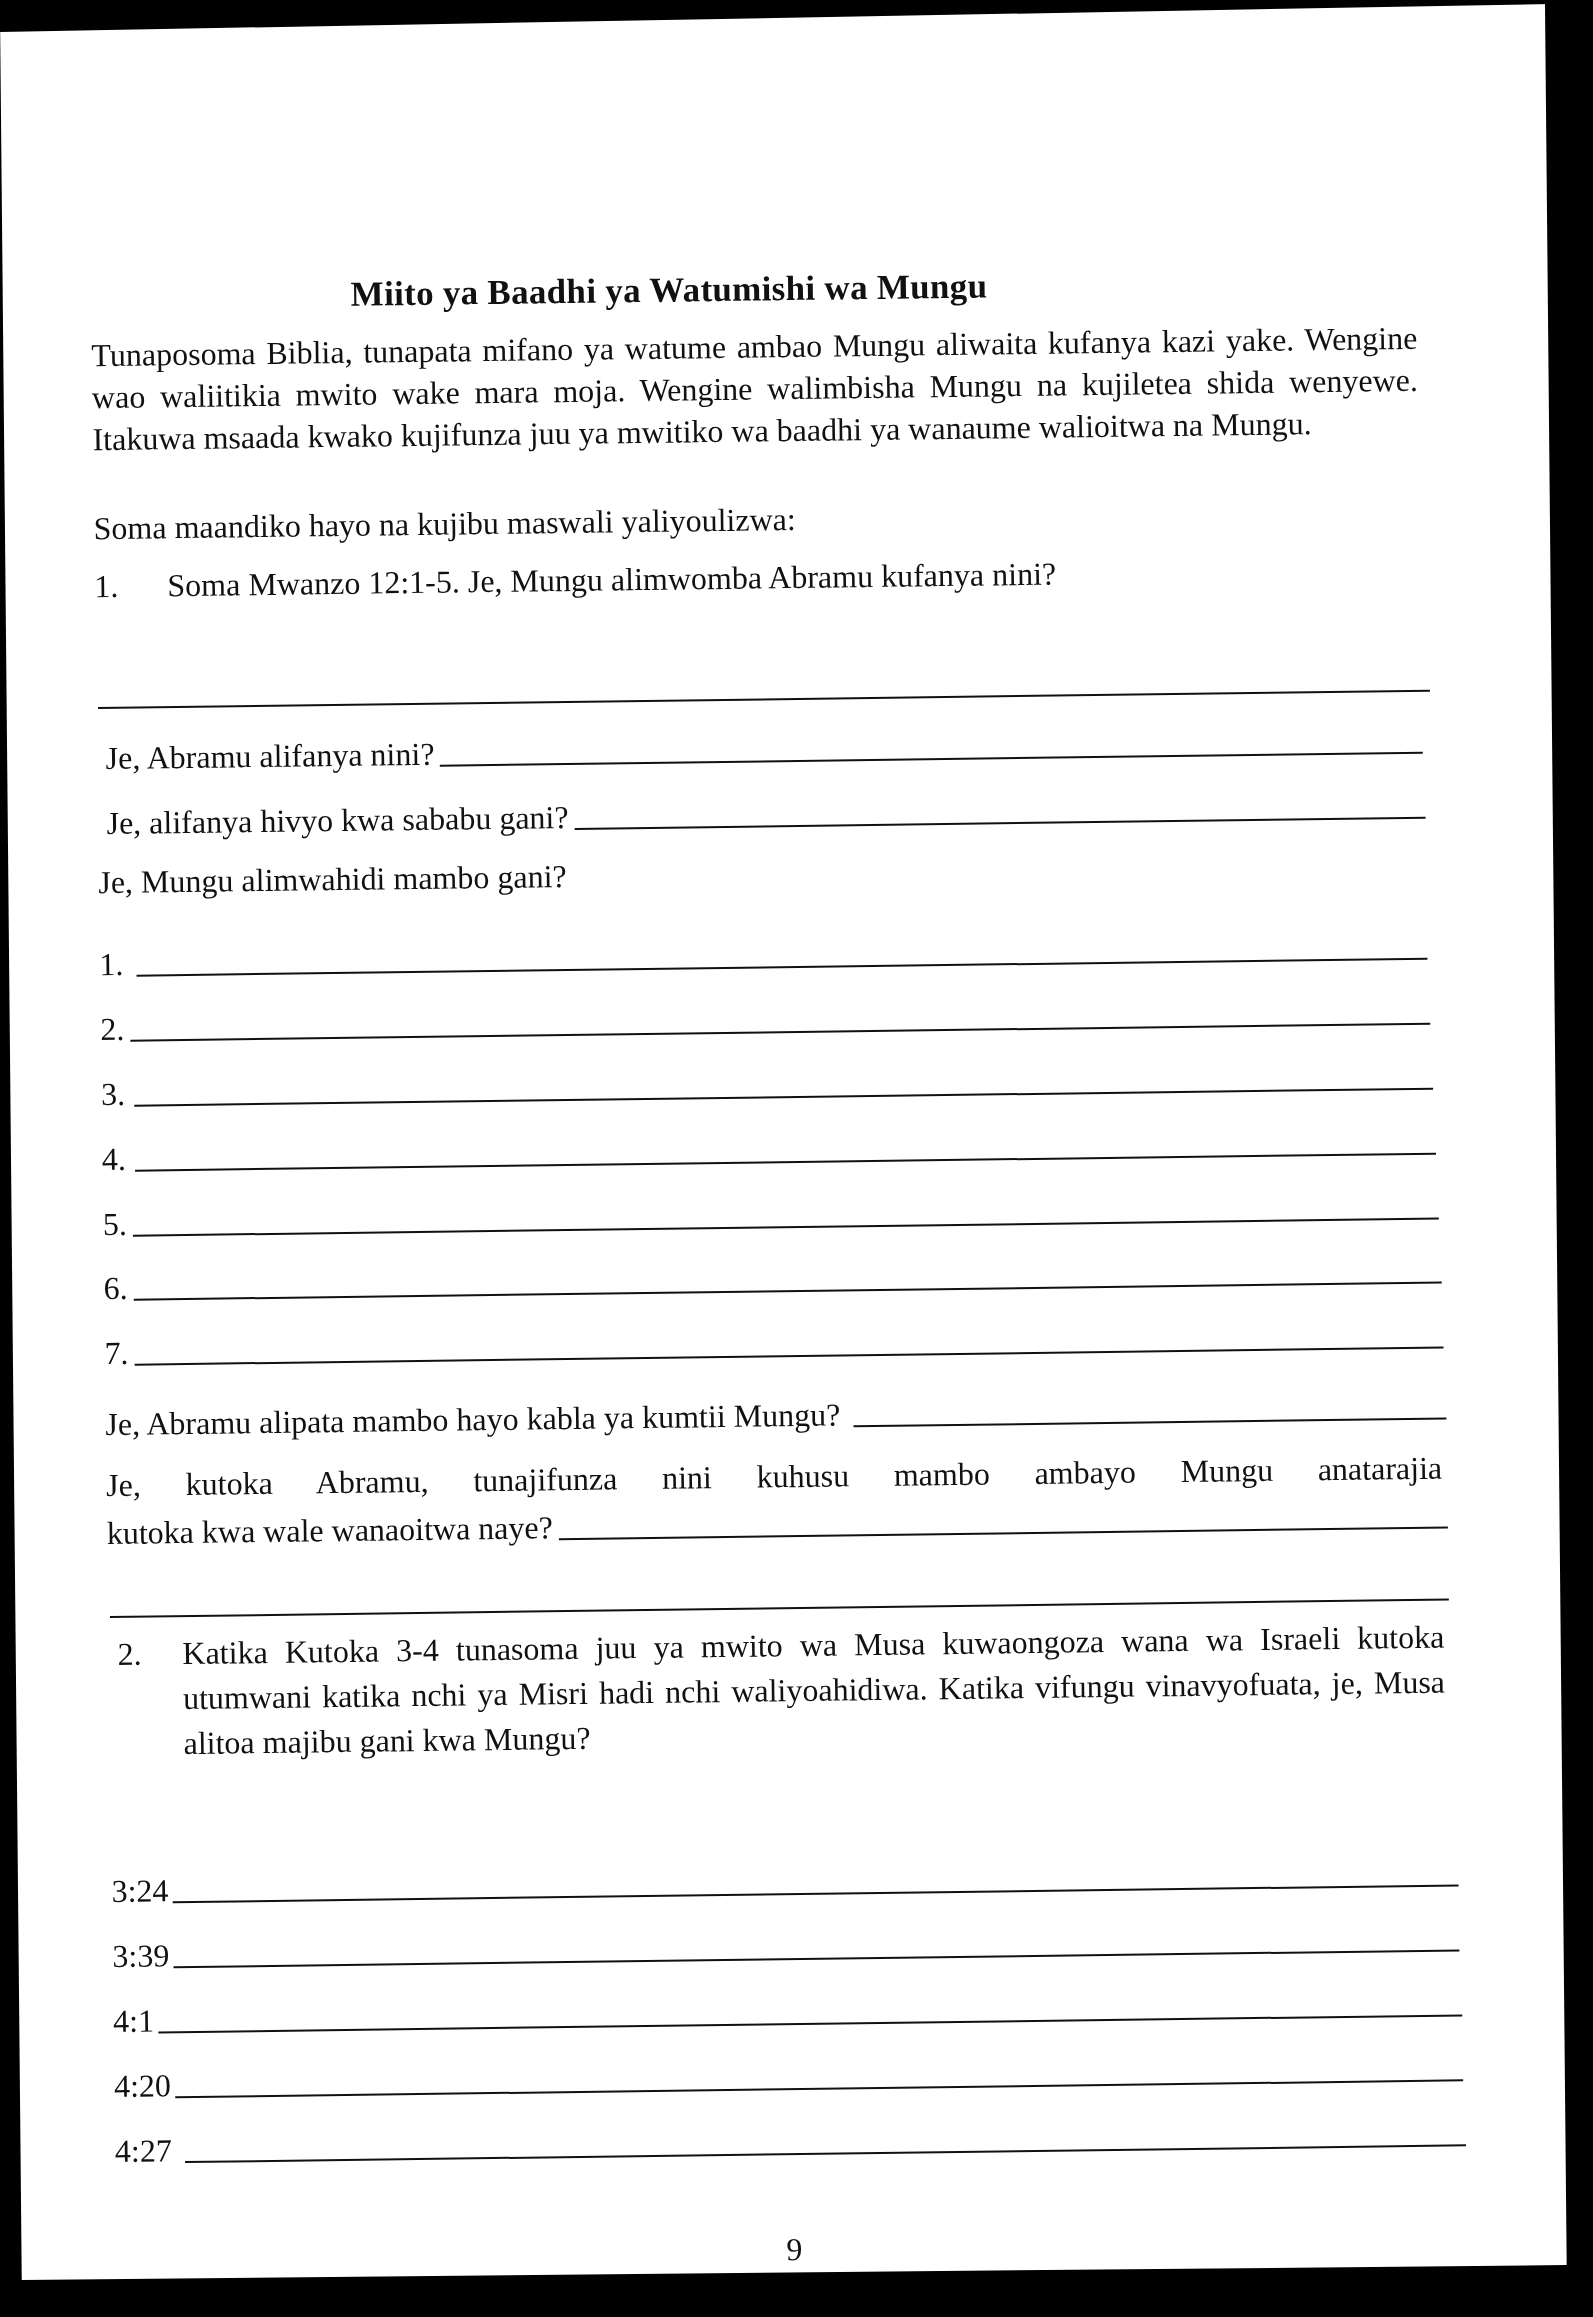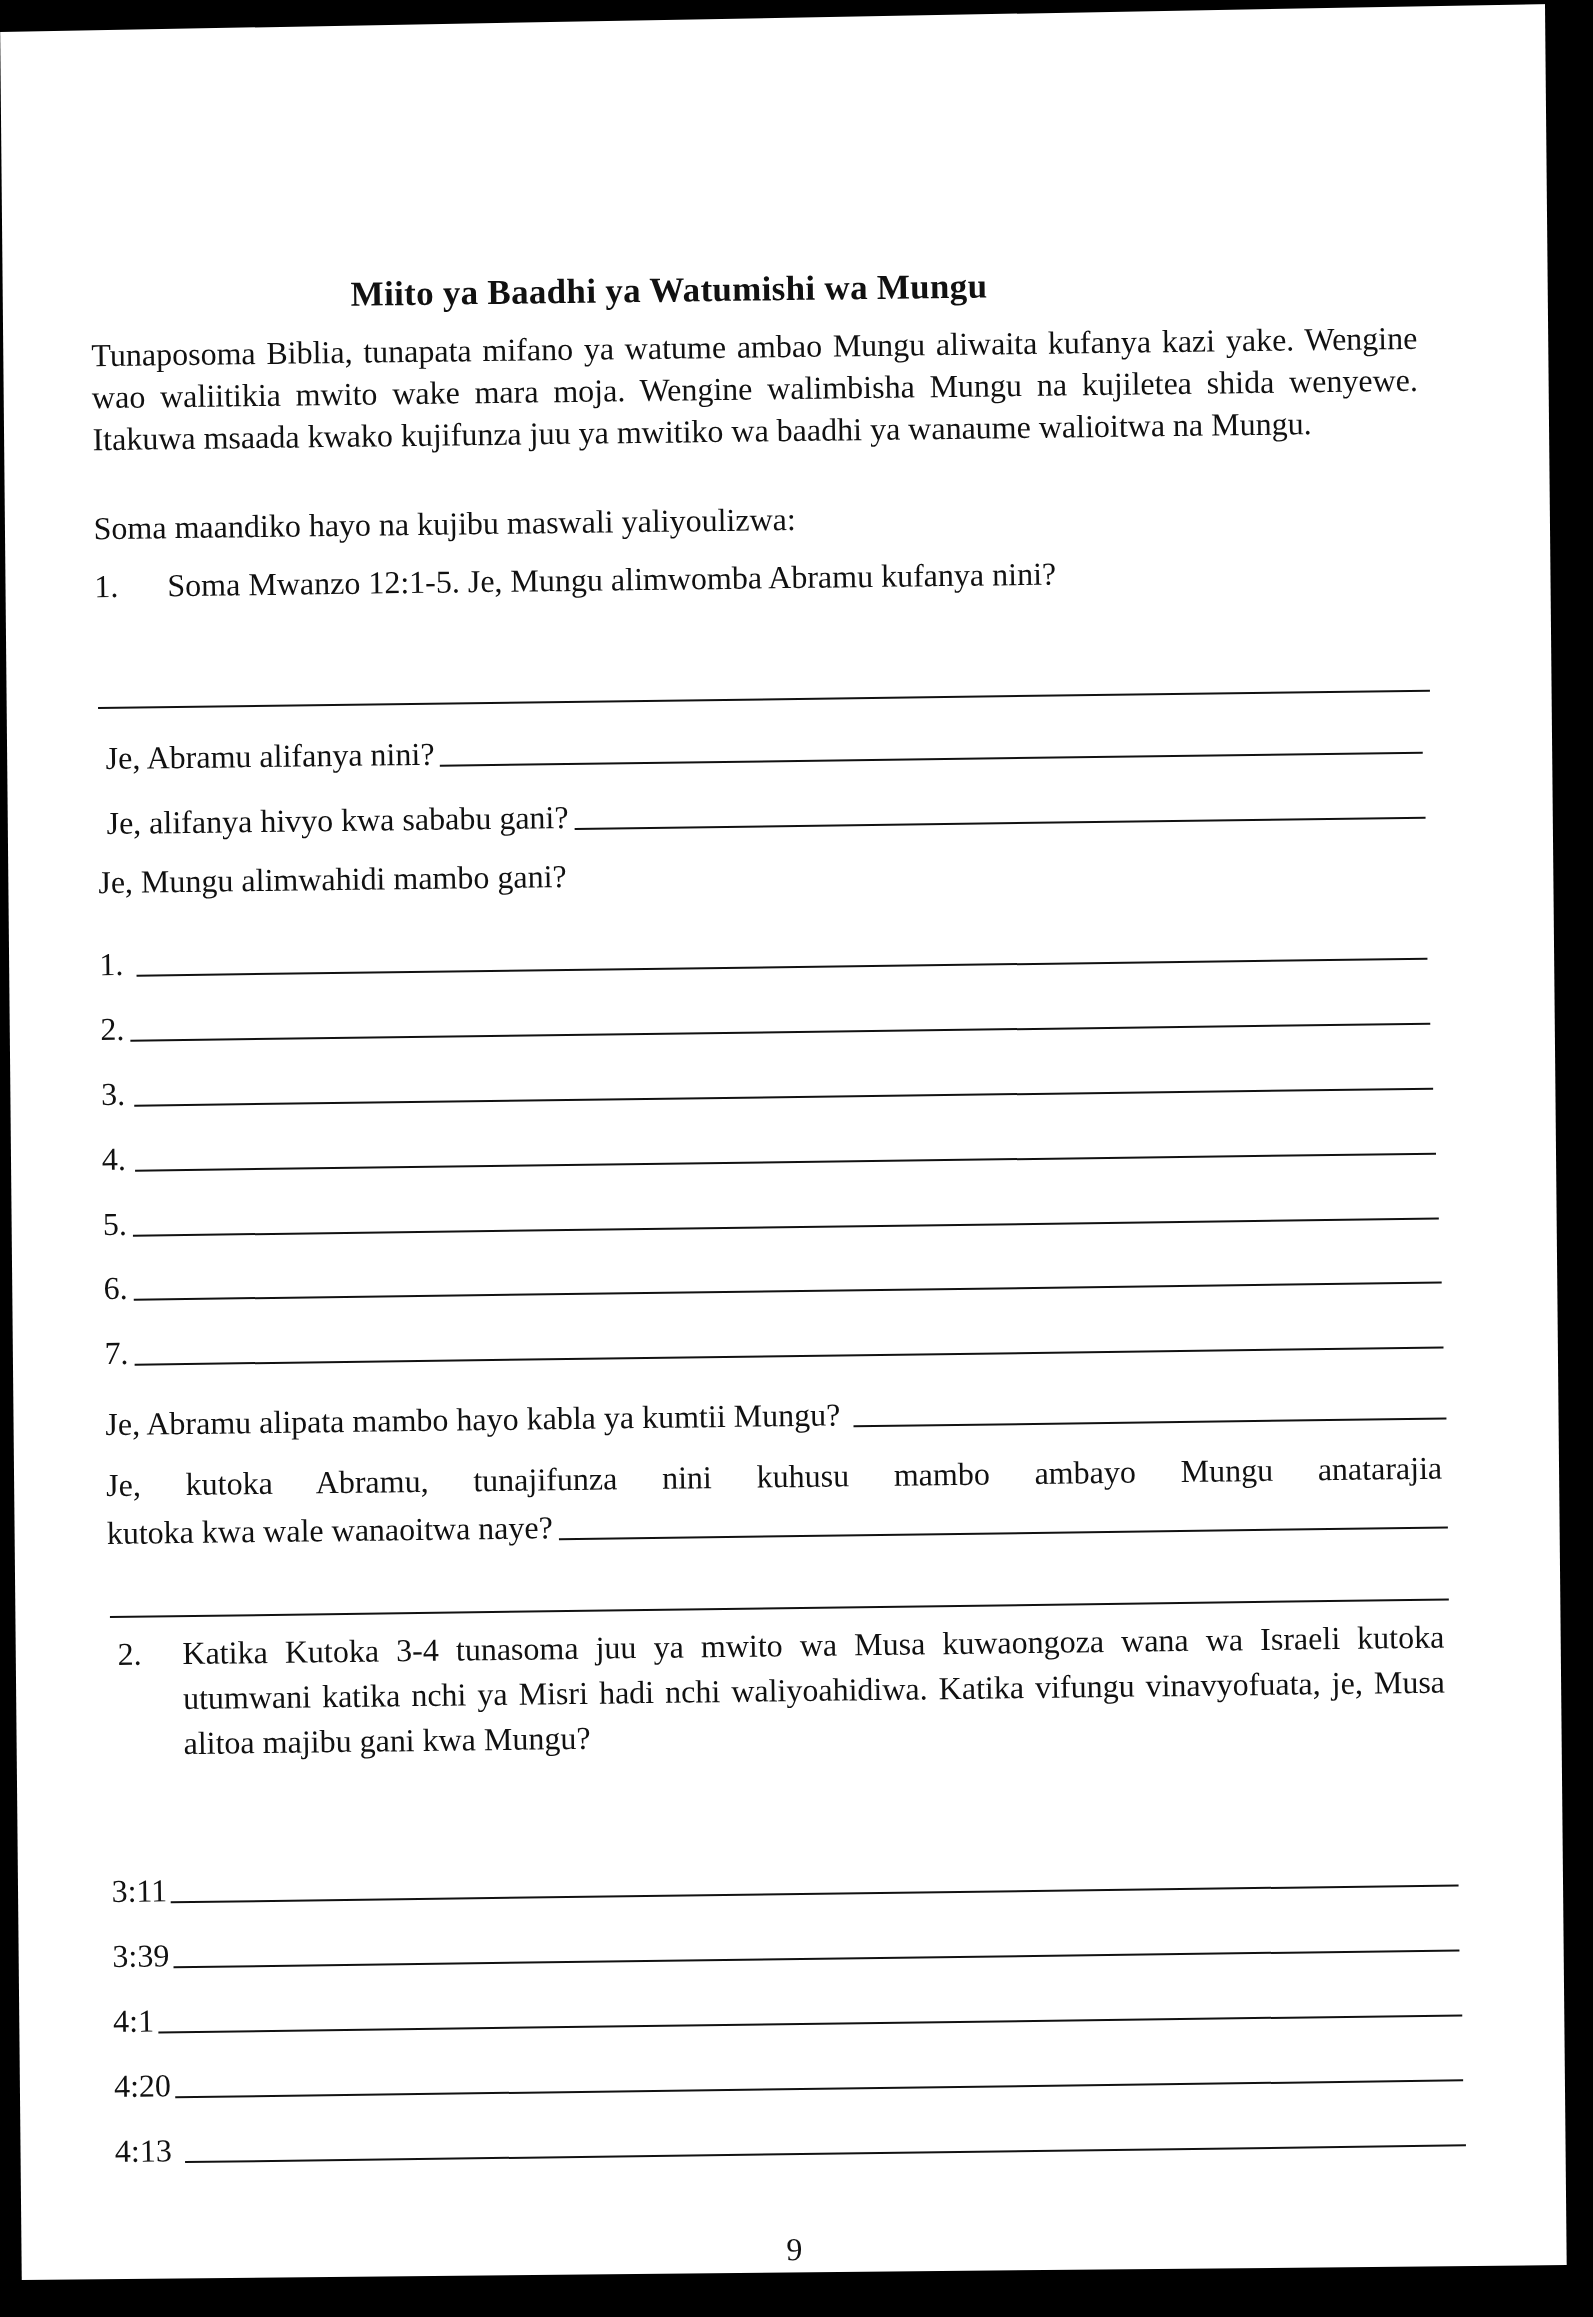--- a/index.html
+++ b/index.html
@@ -179,35 +179,35 @@
     <span class="blank"></span>
   </div>
   <div class="rule" style="left:104px; top:1607px; width:1339px;"></div>
 
   <div class="q2">
     <span class="num">2.</span>
     <div class="body">Katika Kutoka 3-4 tunasoma juu ya mwito wa Musa kuwaongoza wana wa Israeli kutoka utumwani katika nchi ya Misri hadi nchi waliyoahidiwa. Katika vifungu vinavyofuata,  je, Musa alitoa majibu gani kwa Mungu?</div>
   </div>
 
   <div class="q-row" style="left:102px; top:1864px; width:1347px;">
-    <span>3:11</span>
+    <span>3:24</span>
     <span class="blank" style="margin-left:3.7px;"></span>
   </div>
   <div class="q-row" style="left:102px; top:1929px; width:1347px;">
     <span>3:39</span>
     <span class="blank" style="margin-left:3.7px;"></span>
   </div>
   <div class="q-row" style="left:102px; top:1994px; width:1349px;">
     <span>4:1</span>
     <span class="blank" style="margin-left:3.7px;"></span>
   </div>
   <div class="q-row" style="left:102px; top:2059px; width:1349px;">
     <span>4:20</span>
     <span class="blank" style="margin-left:3.7px;"></span>
   </div>
   <div class="q-row" style="left:102px; top:2124px; width:1351px;">
-    <span>4:13</span>
+    <span>4:27</span>
     <span class="blank" style="margin-left:13px;"></span>
   </div>
 
   <div class="page-num">9</div>
 </div>
 
 
 </body></html>

